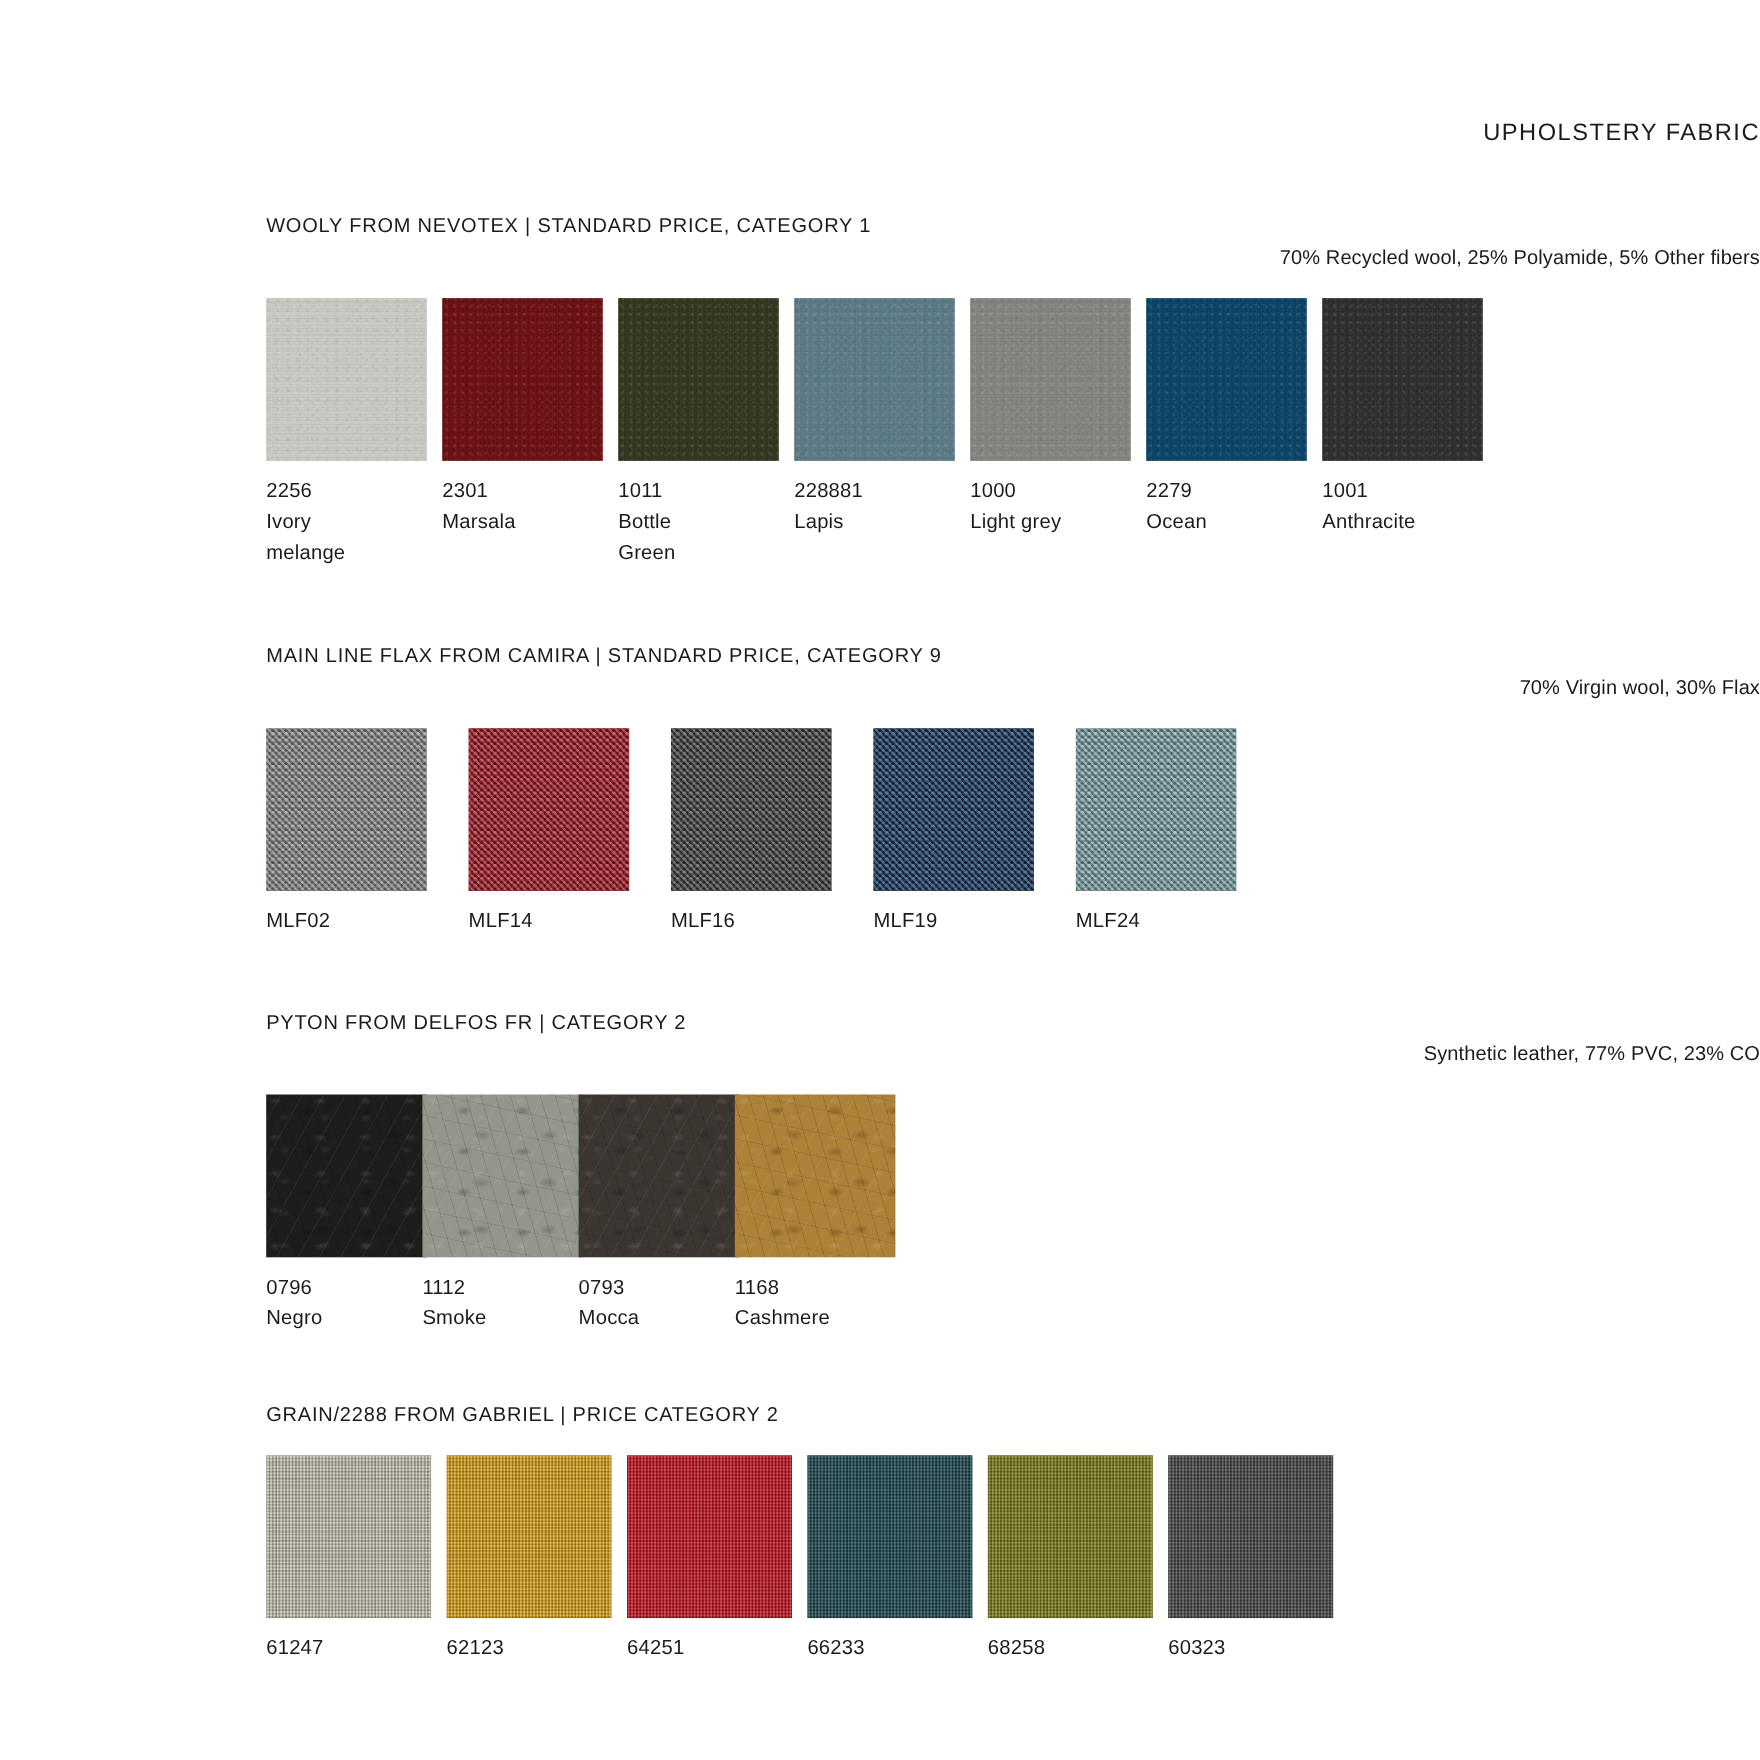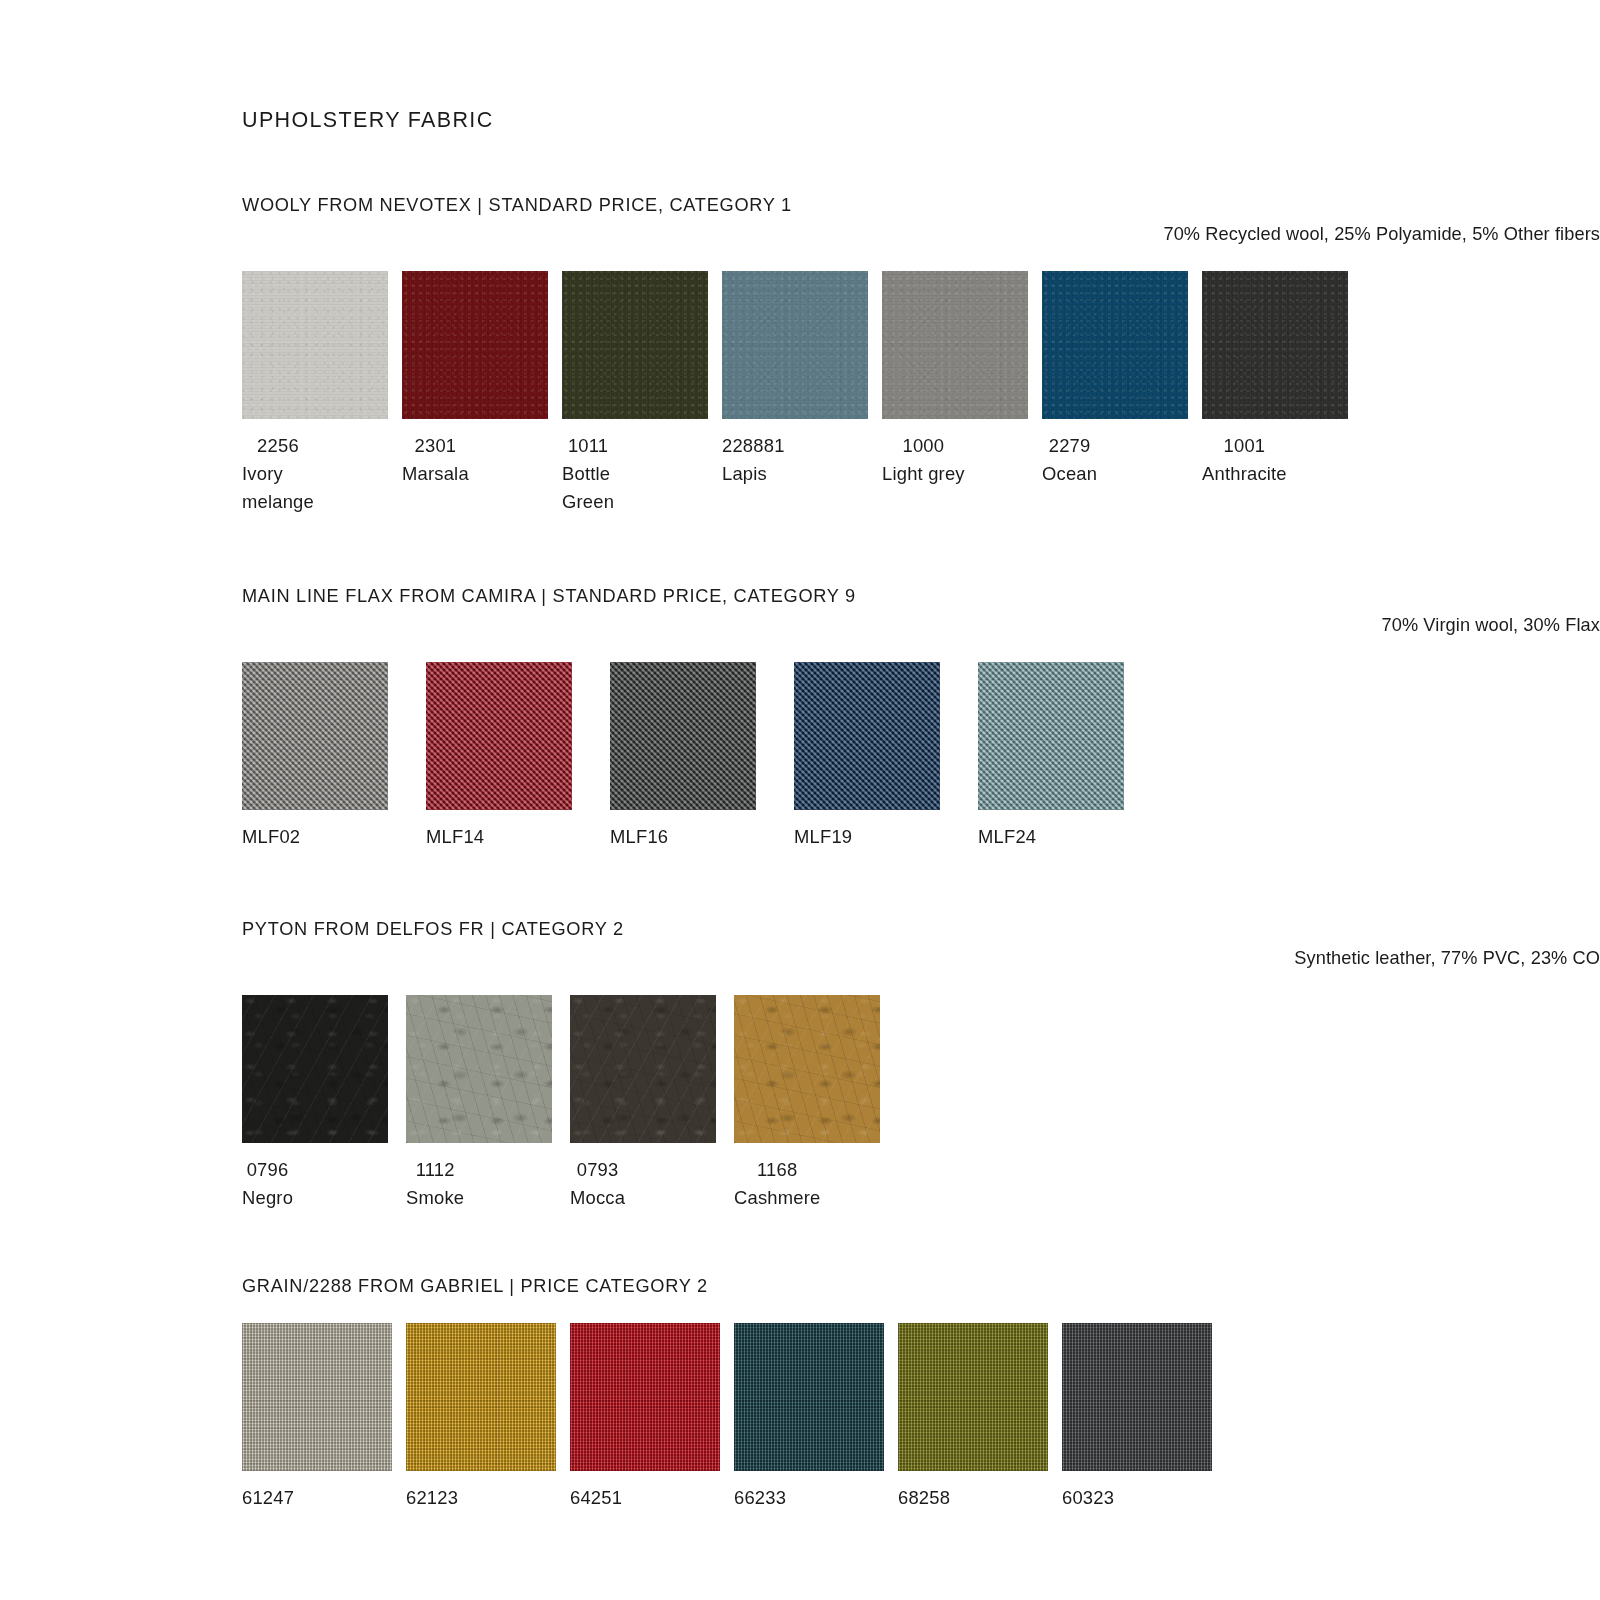--- a/index.html
+++ b/index.html
@@ -25,20 +25,21 @@
     padding: 108px 0 0 242px;
   }
 
   .page-title {
     font-size: 21.5px;
     letter-spacing: 1.35px;
     font-weight: 400;
     color: #1b1b1b;
     margin: 0 0 58px 0;
     white-space: nowrap;
+    text-align: right;
   }
 
   .section { margin-bottom: 0; }
 
   .section-head { margin-bottom: 22px; }
 
   .section-title {
     font-size: 18.2px;
     letter-spacing: 0.72px;
     font-weight: 400;
@@ -79,31 +80,31 @@
     inset: 0;
   }
 
   .swatch-labels {
     margin-top: 13px;
     font-size: 18.4px;
     line-height: 28px;
     color: #1b1b1b;
     letter-spacing: 0.2px;
   }
-  .swatch-code { display: block; white-space: nowrap; text-align: center; }
+  .swatch-code { display: block; white-space: nowrap; }
   .swatch-name { display: block; white-space: pre-line; }
 
   
   .sec-wooly .swatch-cell { width: 160px; }
   .sec-wooly .swatch { width: 146px; height: 148px; }
 
   .sec-flax .swatch-cell { width: 184px; }
   .sec-flax .swatch { width: 146px; height: 148px; }
 
-  .sec-pyton .swatch-cell { width: 164px; }
+  .sec-pyton .swatch-cell { width: 142px; }
   .sec-pyton .swatch { width: 146px; height: 148px; }
 
   .sec-grain .swatch-cell { width: 164px; }
   .sec-grain .swatch { width: 150px; height: 148px; }
 
   
   .tex-felt {
     background-image:
       radial-gradient(circle at 18% 26%, rgba(0,0,0,0.055) 0 1px, transparent 1.6px),
       radial-gradient(circle at 62% 12%, rgba(255,255,255,0.09) 0 1px, transparent 1.6px),

